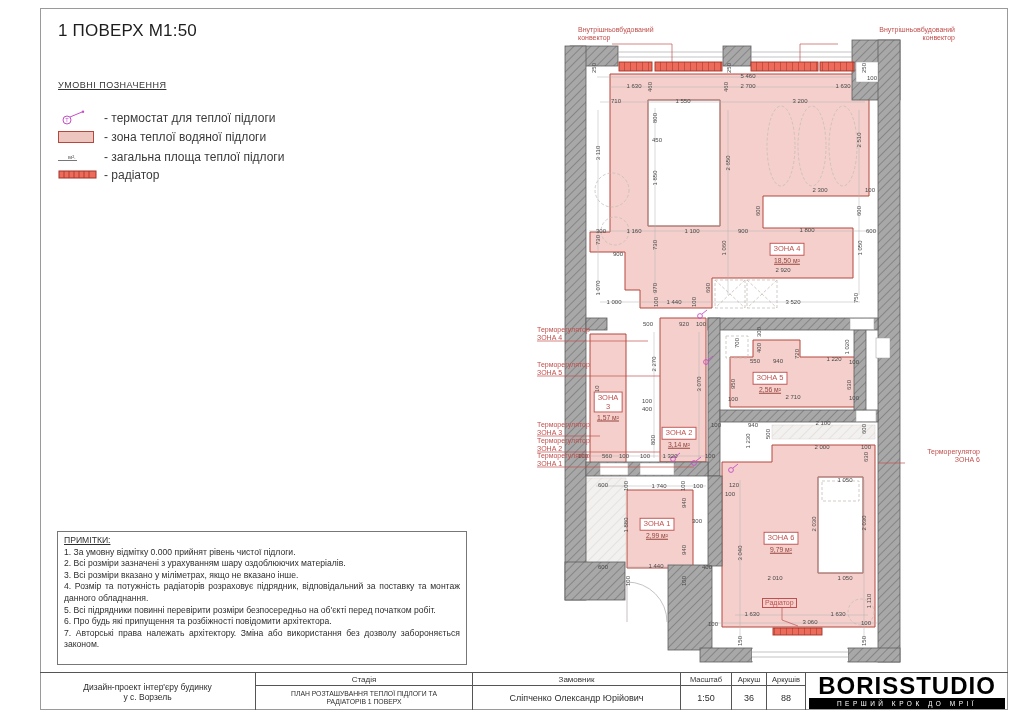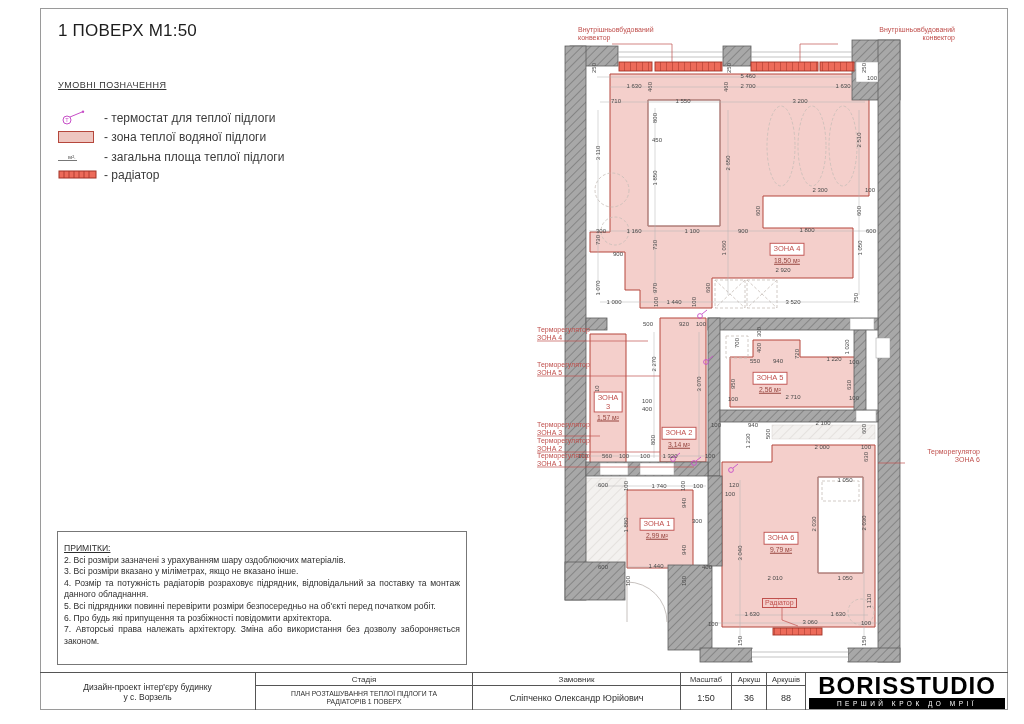--- a/index.html
+++ b/index.html
@@ -15,21 +15,21 @@
   .legend-heading { position:absolute; left:58px; top:80px; font-size:9px;
     letter-spacing:.5px; text-decoration:underline; color:#333; }
   .legend-row { position:absolute; left:58px; height:16px; display:flex; align-items:center; }
   .legend-icon { width:46px; display:flex; justify-content:flex-start; align-items:center; }
   .legend-label { font-size:12px; color:#3a3a3a; }
   .swatch-zone { width:36px; height:12px; background:#eec6c0; border:1px solid #b5473c; }
   .area-sym { font-size:6px; color:#555; border-bottom:1px solid #777; padding:0 1px 0 10px; }
 
   .notes { position:absolute; left:57px; top:531px; width:410px; height:134px;
     border:1px solid #777; padding:3px 6px; font-size:8.6px; line-height:11.6px; color:#2e2e2e; }
-  .notes-heading { text-decoration:underline;margin-top:8px; }
+  .notes-heading { text-decoration:underline; }
   .note-line { text-align:justify; }
 
   
   svg.plan { position:absolute; left:0; top:0; pointer-events:none; }
   .layer { position:absolute; left:0; top:0; width:1024px; height:724px; pointer-events:none; }
   .dim { position:absolute; transform:translate(-50%,-50%); font-size:6px; color:#4a4a4a;
     white-space:nowrap; letter-spacing:0; }
   .dim.v { transform:translate(-50%,-50%) rotate(-90deg); }
   .zlabel { position:absolute; transform:translate(-50%,-50%); text-align:center; }
   .zl-name { display:inline-block; border:1px solid #c0504d; color:#c0504d; background:#fff;
@@ -103,20 +103,21 @@
             <line x1="31" y1="1" x2="31" y2="8"></line>
         </g>
       </svg>
     </span>
     <span class="legend-label">- радіатор</span>
   </div>
 
   <div class="notes">
     <div class="notes-heading">ПРИМІТКИ:</div>
     <div>
+        <div class="note-line">1. За умовну відмітку 0.000 прийнят рівень чистої підлоги.</div>
         <div class="note-line">2. Всі розміри зазначені з урахуванням шару оздоблюючих матеріалів.</div>
         <div class="note-line">3. Всі розміри вказано у міліметрах, якщо не вказано інше.</div>
         <div class="note-line">4.  Розмір та потужність радіаторів розраховує підрядник, відповідальний за поставку та монтаж данного обладнання.</div>
         <div class="note-line">5.  Всі підрядники повинні перевірити розміри безпосередньо на об'єкті перед початком робіт.</div>
         <div class="note-line">6. Про будь які припущення та розбіжності повідомити архітектора.</div>
         <div class="note-line">7.  Авторські права належать архітектору. Зміна або використання без дозволу забороняється законом.</div>
       </div>
   </div>
 
   <svg class="plan" width="1024" height="724" viewBox="0 0 1024 724">

